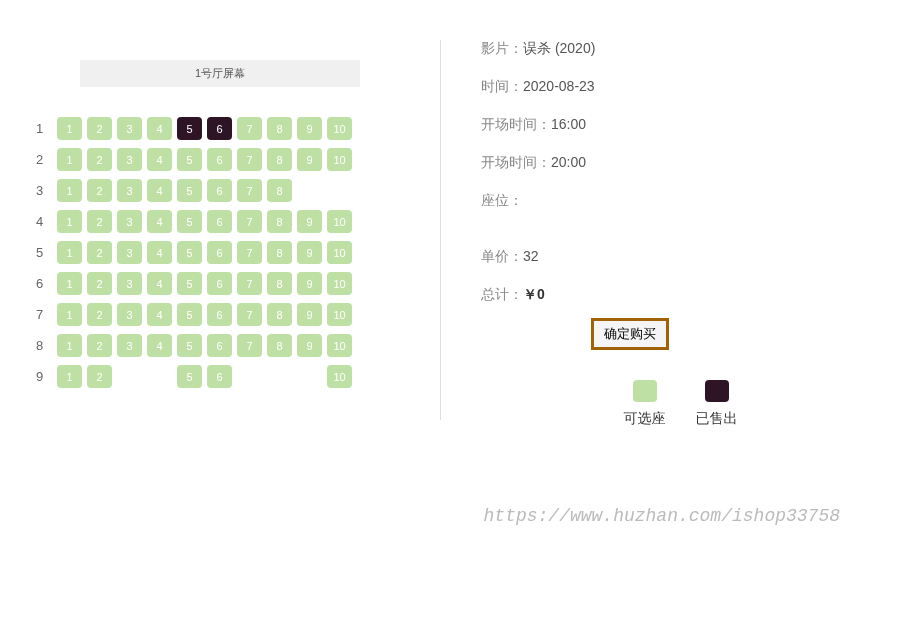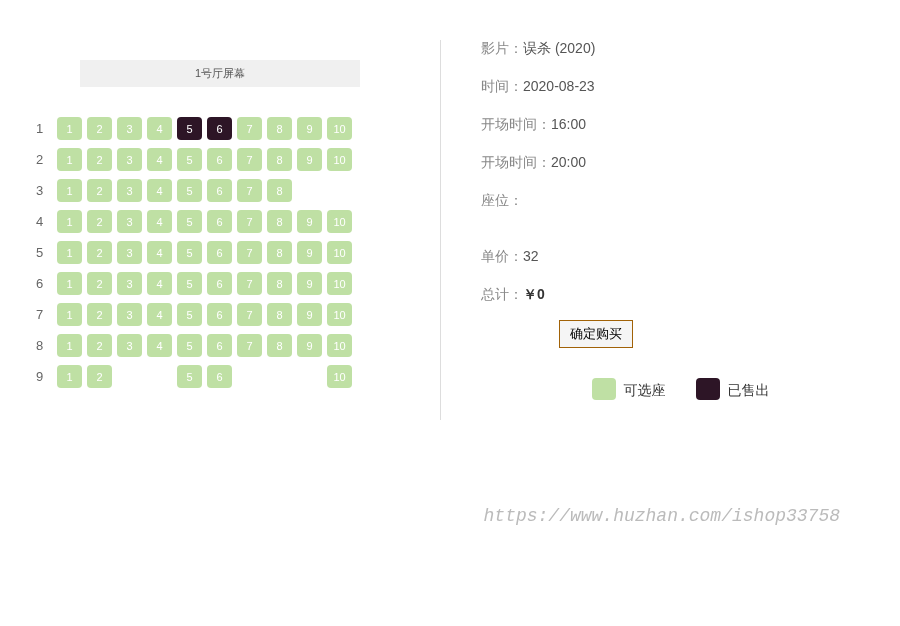--- a/index.html
+++ b/index.html
@@ -81,40 +81,41 @@
       margin-bottom: 20px;
     }
     .info-row .val {
       color: #555;
     }
     .total-row .val {
       color: #333;
       font-weight: bold;
     }
     .buy-btn {
-      margin-left: 78px;
+      margin-left: 110px;
       margin-top: -8px;
       padding: 4px 10px;
       font-size: 13px;
       background: #f5f5f5;
-      border: 1px solid #a16207;
+      border: 3px solid #a16207;
       cursor: pointer;
     }
     .legend {
       display: flex;
       justify-content: center;
       gap: 30px;
       margin-top: 30px;
       font-size: 14px;
       color: #333;
     }
     .legend-item {
       display: flex;
-      align-items: flex-end;
+      align-items: center;
       gap: 8px;
+      flex-direction: column;
     }
     .legend-box {
       width: 24px;
       height: 22px;
       border-radius: 4px;
     }
     .legend-box.avail { background: #bfe0a4; }
     .legend-box.sold { background: #2d1526; }
     .watermark {
       position: absolute;

